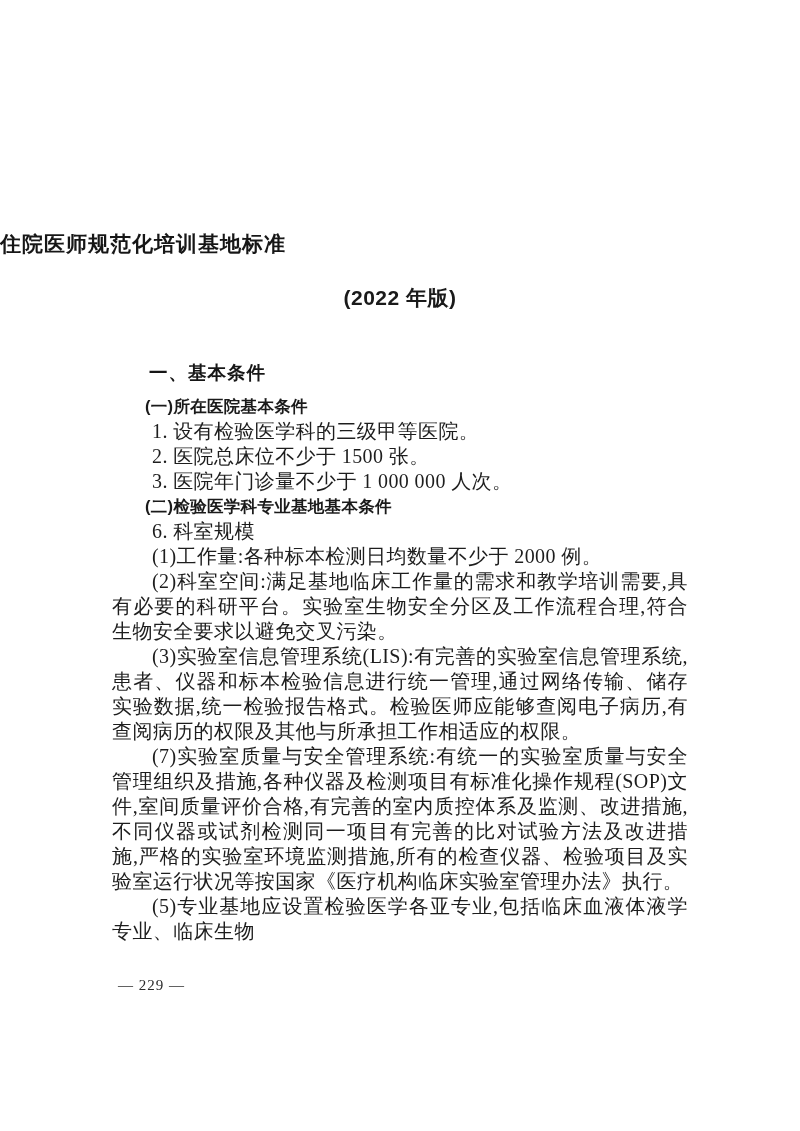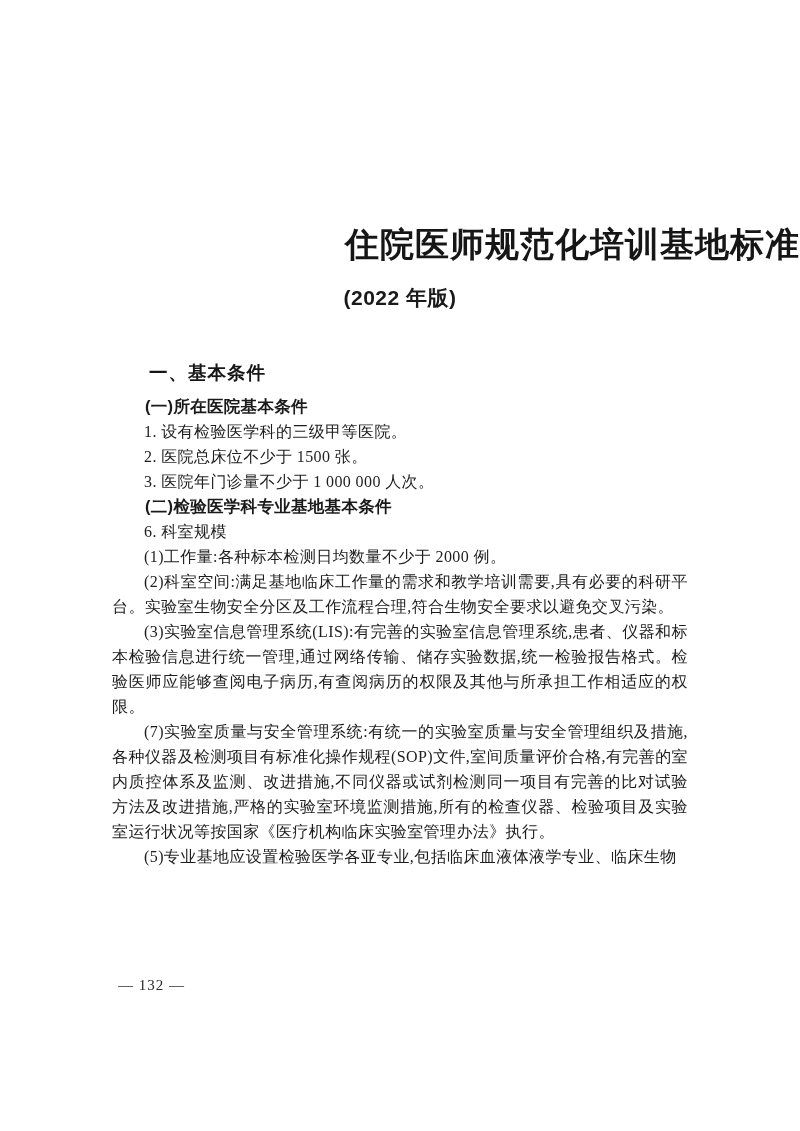--- a/index.html
+++ b/index.html
@@ -13,23 +13,23 @@
     height: 1131px;
     box-sizing: border-box;
     background: #ffffff;
     padding-top: 226px;
     overflow: hidden;
     color: #1d1d1d;
     font-family: "Liberation Serif", "DejaVu Serif", serif;
   }
   .doc-title {
     margin: 0;
-    text-align: right;
+    text-align: left;
     font-family: Liberation Sans, sans-serif;
-    font-size: 34px;
+    font-size: 21px;
     line-height: 36px;
     font-weight: 700;
     letter-spacing: 1px;
     color: #161616;
   }
   .doc-edition {
     margin-top: 22px;
     text-align: center;
     font-family: "Liberation Sans", "DejaVu Sans", sans-serif;
     font-size: 21px;
@@ -67,21 +67,21 @@
     font-size: 16.5px;
     line-height: 25px;
     font-weight: 700;
     letter-spacing: 0.3px;
     text-indent: 2em;
     color: #1a1a1a;
   }
   .para {
     margin: 0;
     font-family: "Liberation Serif", "DejaVu Serif", serif;
-    font-size: 16px;
+    font-size: 20px;
     line-height: 25px;
     letter-spacing: 0.4px;
     text-indent: 2em;
     text-align: justify;
     color: #1d1d1d;
   }
   .page-footer {
     position: absolute;
     left: 118px;
     top: 977px;
@@ -122,15 +122,15 @@
     <p class="para">(2)科室空间:满足基地临床工作量的需求和教学培训需要,具有必要的科研平台。实验室生物安全分区及工作流程合理,符合生物安全要求以避免交叉污染。</p>
 
     <p class="para">(3)实验室信息管理系统(LIS):有完善的实验室信息管理系统,患者、仪器和标本检验信息进行统一管理,通过网络传输、储存实验数据,统一检验报告格式。检验医师应能够查阅电子病历,有查阅病历的权限及其他与所承担工作相适应的权限。</p>
 
     <p class="para">(7)实验室质量与安全管理系统:有统一的实验室质量与安全管理组织及措施,各种仪器及检测项目有标准化操作规程(SOP)文件,室间质量评价合格,有完善的室内质控体系及监测、改进措施,不同仪器或试剂检测同一项目有完善的比对试验方法及改进措施,严格的实验室环境监测措施,所有的检查仪器、检验项目及实验室运行状况等按国家《医疗机构临床实验室管理办法》执行。</p>
 
     <p class="para">(5)专业基地应设置检验医学各亚专业,包括临床血液体液学专业、临床生物</p>
 
   </div>
 
-  <div class="page-footer">—  132  —</div>
+  <div class="page-footer">—  229  —</div>
 
 </div>
 
 </body></html>

